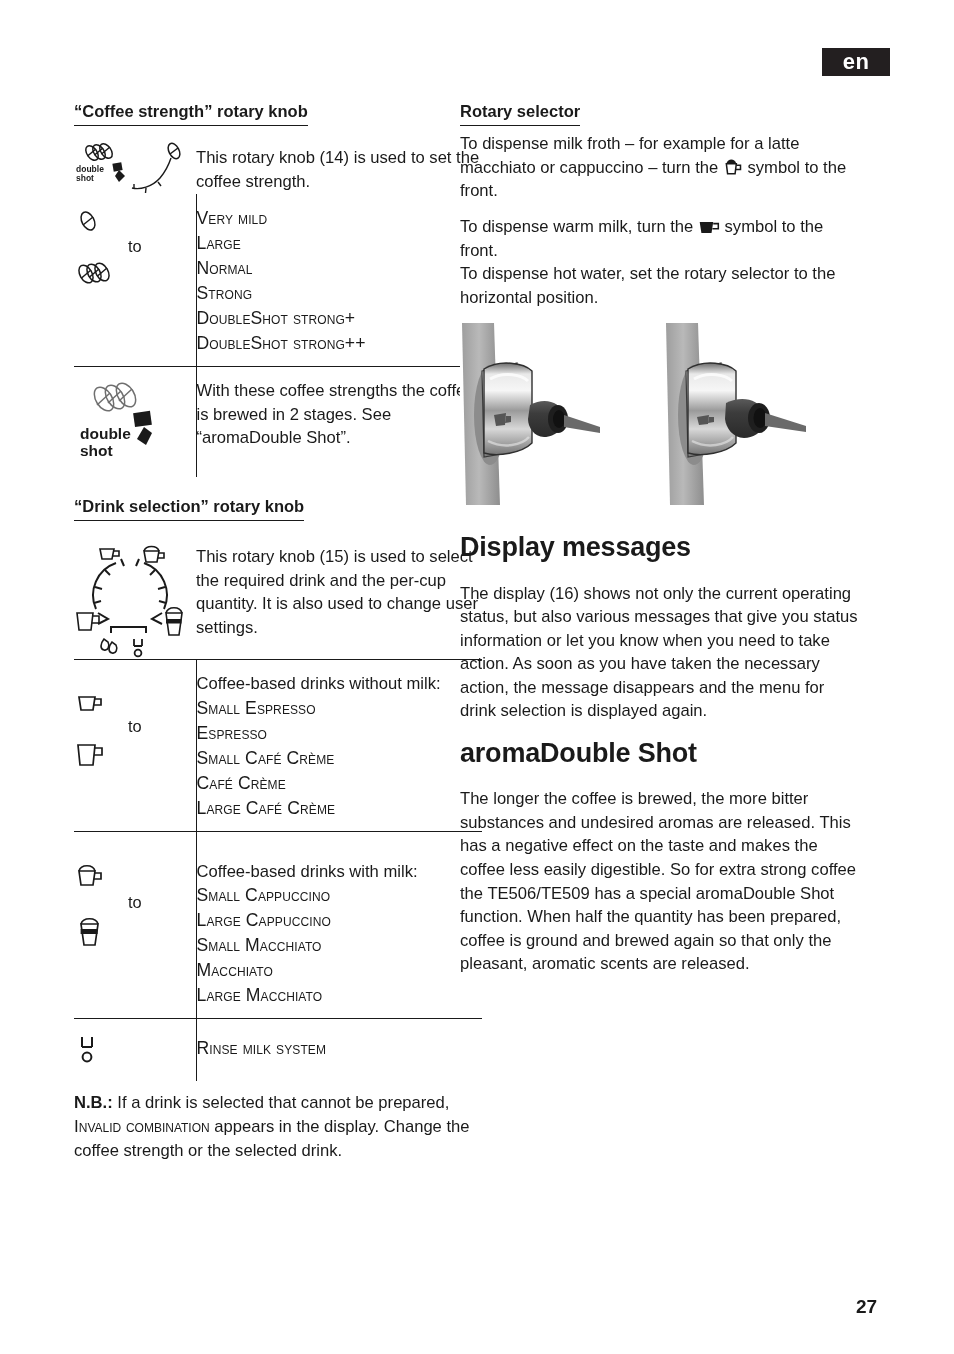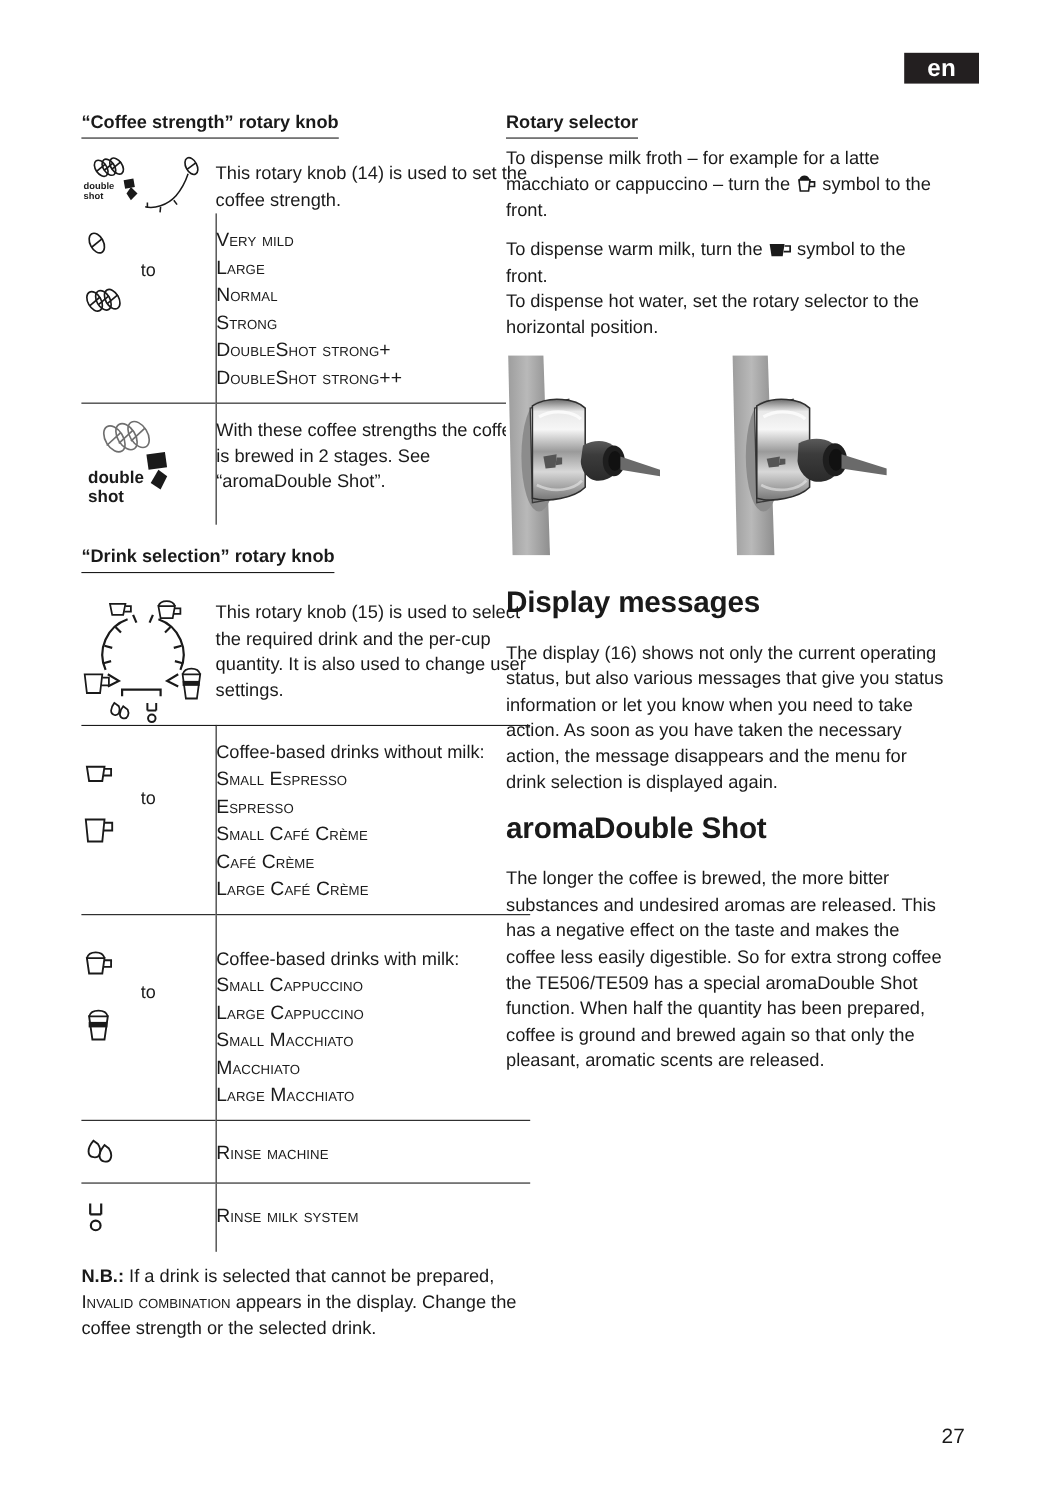--- a/index.html
+++ b/index.html
@@ -384,35 +384,20 @@
         <td class="txtcell" style="padding-top:28px;padding-bottom:10px;">
           <span class="sc-text-line">Coffee-based drinks with milk:</span>
           <span class="sc sc-text-line">Small Cappuccino</span>
           <span class="sc sc-text-line">Large Cappuccino</span>
           <span class="sc sc-text-line">Small Macchiato</span>
           <span class="sc sc-text-line">Macchiato</span>
           <span class="sc sc-text-line">Large Macchiato</span>
         </td>
       </tr>
 
-      <tr class="rule">
-        <td class="iconcell" style="padding-top:14px;padding-bottom:14px;">
-          <span>
-            <svg width="34" height="24" viewBox="0 0 34 24" aria-hidden="true">
-              <g fill="none" stroke="#1a1a1a" stroke-width="1.7">
-                <path d="M11 4 C 5 11, 5 18, 11 19 C 17 20, 19 13, 15 7 Z"></path>
-                <path d="M21 8 C 15 15, 15 22, 21 23 C 27 24, 29 17, 25 11 Z"></path>
-              </g>
-            </svg>
-          </span>
-        </td>
-        <td class="txtcell" style="padding-top:17px;padding-bottom:14px;">
-          <span class="sc">Rinse machine</span>
-        </td>
-      </tr>
 
       <tr class="rule">
         <td class="iconcell" style="padding-top:14px;padding-bottom:16px;">
           <span>
             <svg width="26" height="32" viewBox="0 0 26 32" aria-hidden="true">
               <g fill="none" stroke="#1a1a1a" stroke-width="2">
                 <path d="M8 4 L8 14 M18 4 L18 14 M8 14 L18 14"></path>
                 <circle cx="13" cy="24" r="4.4"></circle>
               </g>
             </svg>
@@ -539,15 +524,15 @@
       </div>
     </div>
 
     <h2 class="big">Display messages</h2>
     <p class="body" style="">The display (16) shows not only the current operating status, but also various messages that give you status information or let you know when you need to take action. As soon as you have taken the necessary action, the message disappears and the menu for drink selection is displayed again.</p>
 
     <h2 class="big">aromaDouble Shot</h2>
     <p class="body">The longer the coffee is brewed, the more bitter substances and undesired aromas are released. This has a negative effect on the taste and makes the coffee less easily digestible. So for extra strong coffee the TE506/TE509 has a special aromaDouble Shot function. When half the quantity has been prepared, coffee is ground and brewed again so that only the pleasant, aromatic scents are released.</p>
   </div>
 
-  <div style="position:absolute;left:856px;top:1296px;font-size:19px;font-weight:normal;">27</div>
+  <div style="position:absolute;left:856px;top:1296px;font-size:19px;font-weight:bold;">27</div>
 
 </div>
 
 </body></html>

